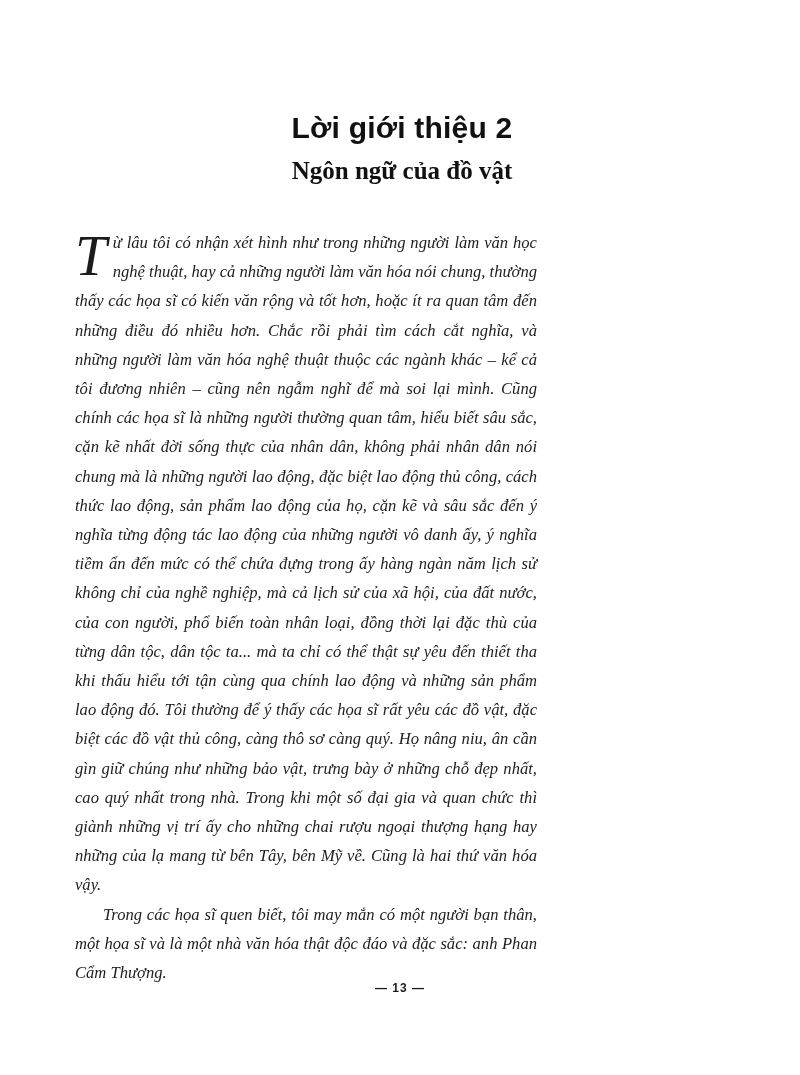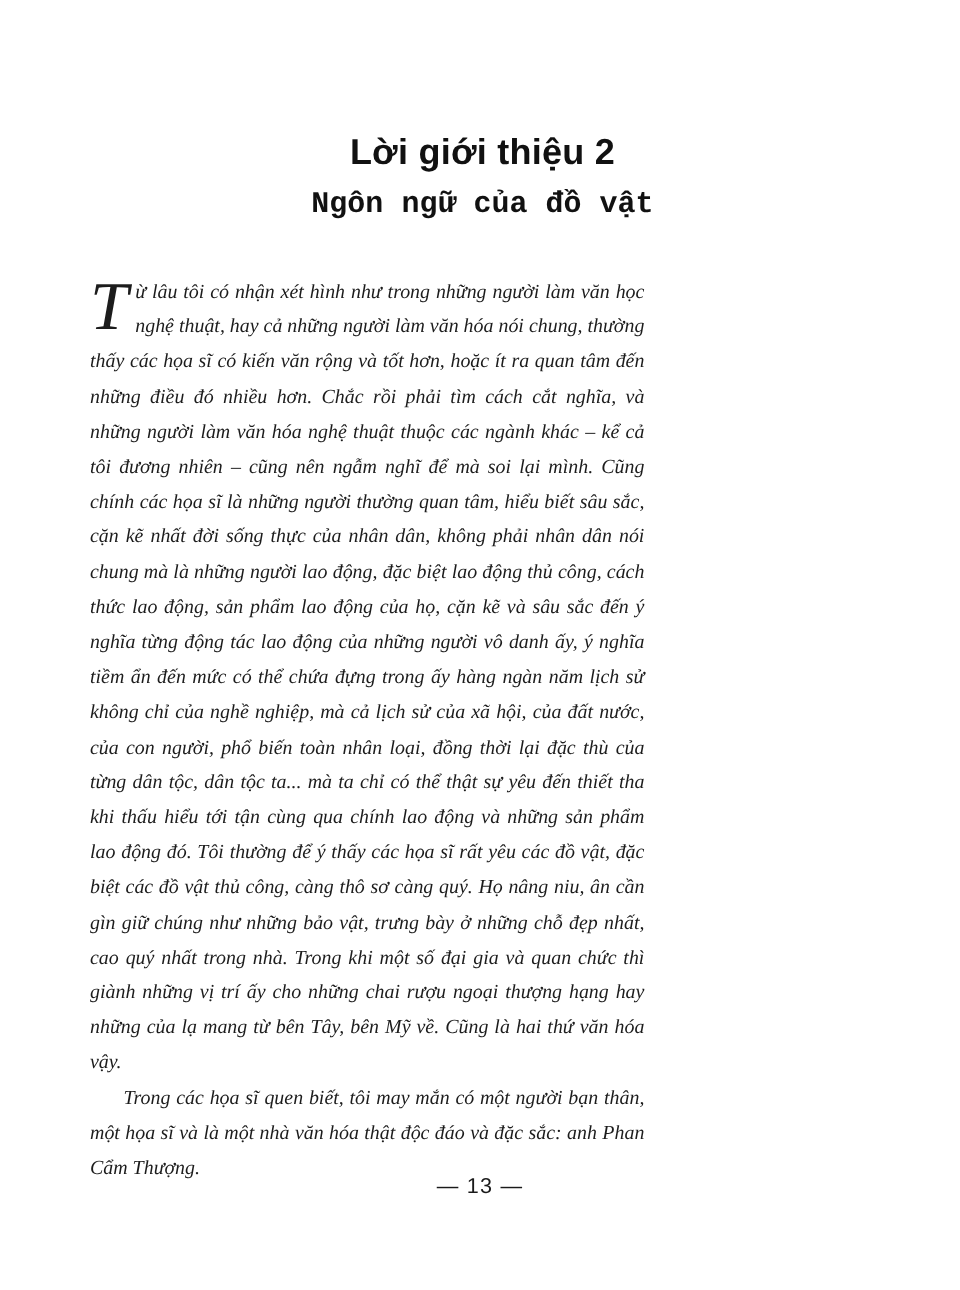--- a/index.html
+++ b/index.html
@@ -37,21 +37,21 @@
   .title-main {
     font-family: "Liberation Sans", sans-serif;
     font-weight: bold;
     font-size: 30px;
     letter-spacing: 0.2px;
     line-height: 1.2;
     margin: 0;
     color: #111;
   }
   .title-sub {
-    font-family: Liberation Mono, monospace;
+    font-family: Liberation Serif, serif;
     font-weight: bold;
     font-size: 25px;
     line-height: 1.2;
     margin: 10px 0 0 0;
     color: #111;
   }
   .body-area {
     position: absolute;
     left: 75px;
     top: 228px;
@@ -86,22 +86,22 @@
   }
   .footer {
     position: absolute;
     left: 0;
     top: 978px;
     width: 800px;
     text-align: center;
   }
   .folio {
     font-family: "Liberation Sans", sans-serif;
-    font-size: 18px;
-    font-weight: normal;
+    font-size: 12px;
+    font-weight: bold;
     letter-spacing: 1px;
     color: #1a1a1a;
   }
 </style>
 </head>
 <body>
 
 <div class="page">
 
   <div class="content">

